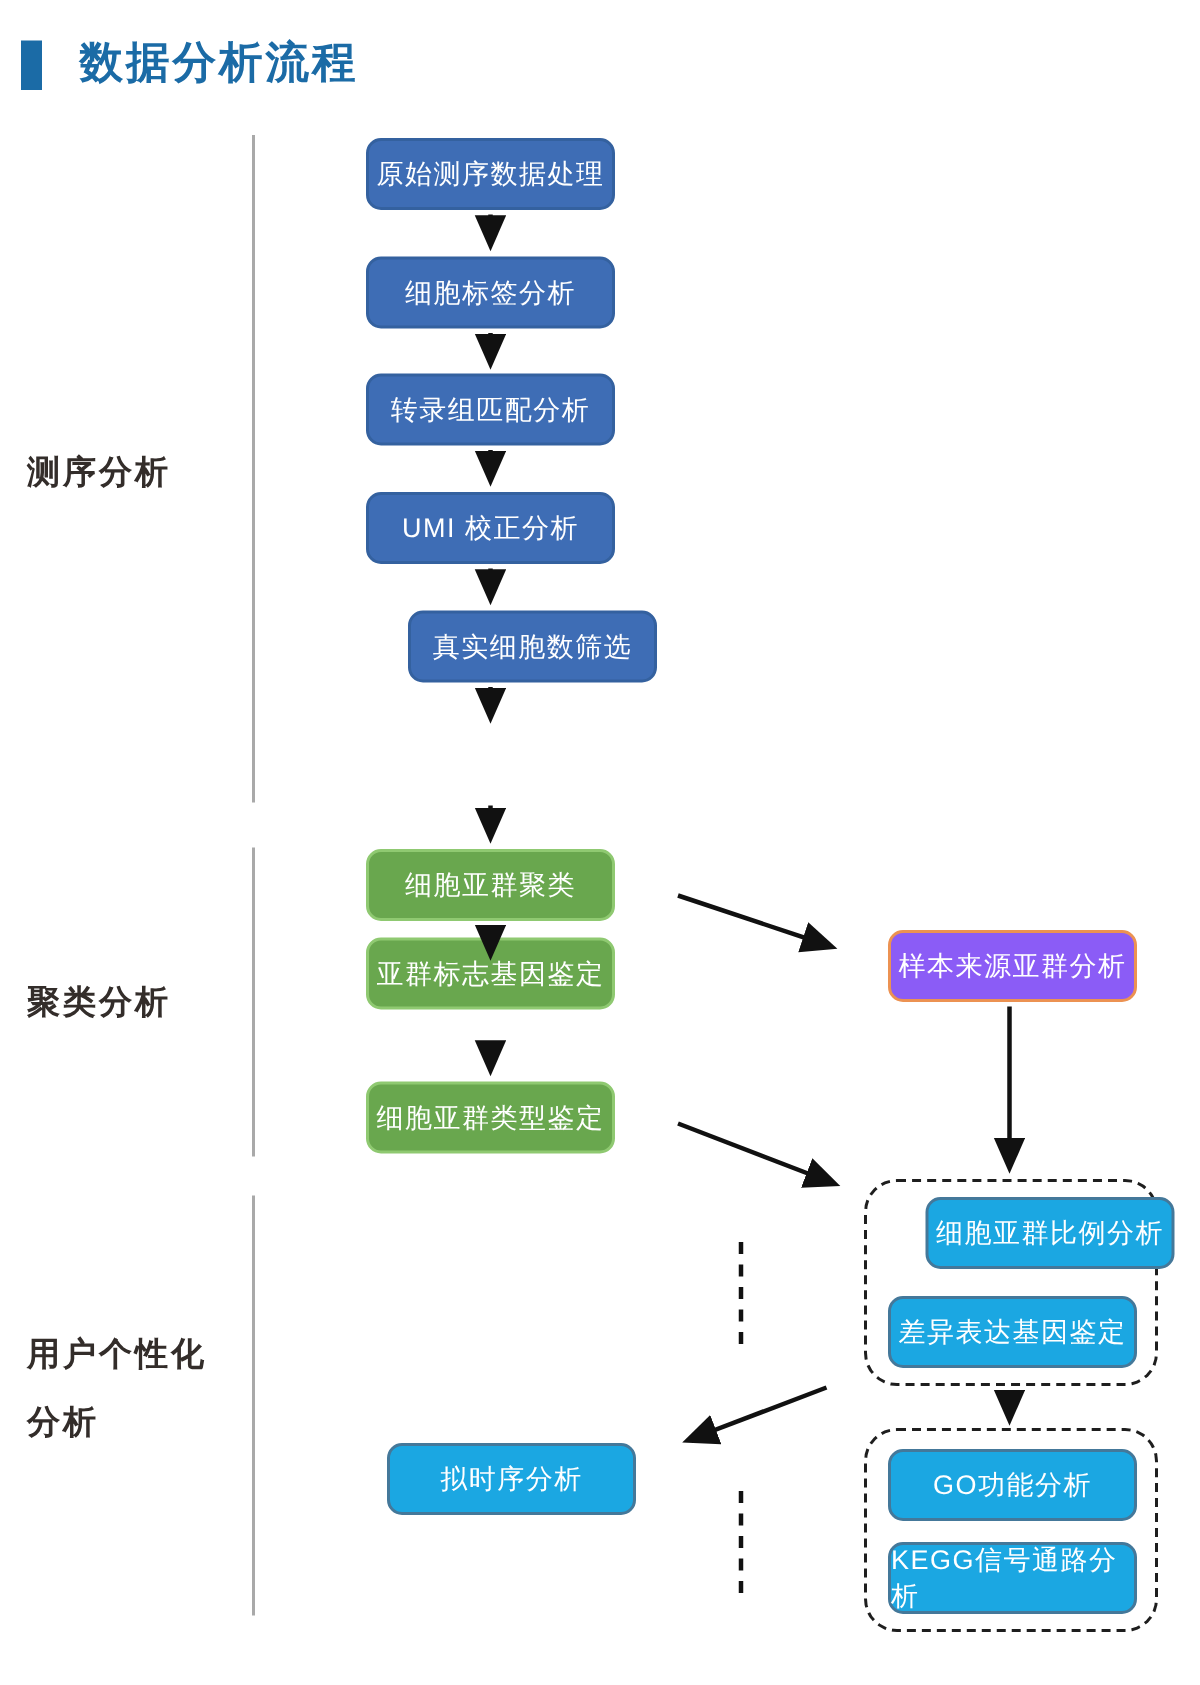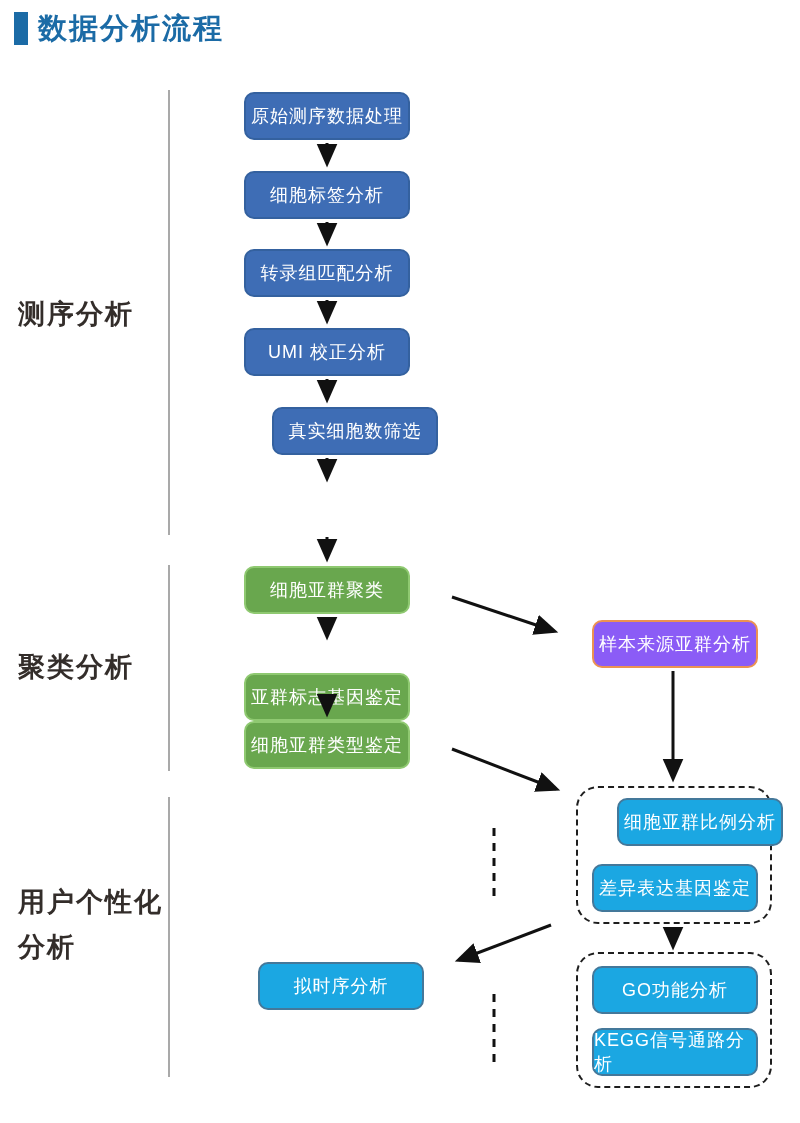--- a/index.html
+++ b/index.html
@@ -2,44 +2,44 @@
 <html><head>
 <meta charset="utf-8">
 <style>
   html,body{margin:0;padding:0;background:#ffffff;}
   body{width:800px;height:1123px;position:relative;font-family:"Liberation Sans","DejaVu Sans",sans-serif;}
   .canvas{position:absolute;inset:0;width:800px;height:1123px;overflow:hidden;background:#ffffff;}
 
   
   .header{position:absolute;left:14px;top:12px;display:flex;align-items:center;gap:10px;}
   .accent-bar{width:14px;height:33px;background:#1b6ba6;display:inline-block;}
-  .page-title{font-size:29px;font-weight:bold;color:#1b6ba6;letter-spacing:2px;margin:0;line-height:33px;}
+  .page-title{font-size:29px;font-weight:bold;color:#1b6ba6;letter-spacing:2px;margin:15px;line-height:33px;font-family:Liberation Mono, monospace;}
 
   
-  .section-label{position:absolute;left:18px;font-size:27px;font-weight:bold;color:#332d2a;letter-spacing:2px;line-height:45px;}
+  .section-label{position:absolute;left:18px;font-size:22px;font-weight:bold;color:#332d2a;letter-spacing:2px;line-height:45px;}
   .lbl-seq{top:292px;}
   .lbl-clu{top:645px;}
   .lbl-per{top:880px;}
 
   
   .vline{position:absolute;left:168px;width:2px;background:#a9a9a9;}
   .vline.s1{top:90px;height:445px;}
   .vline.s2{top:565px;height:206px;}
   .vline.s3{top:797px;height:280px;}
 
   
   .node{position:absolute;width:166px;height:48px;border-radius:10px;display:flex;align-items:center;justify-content:center;
         color:#ffffff;font-size:18px;letter-spacing:1px;box-sizing:border-box;text-align:left;}
   .node.blue{background:#3e6db5;border:2px solid #34619f;left:244px;}
   .node.green{background:#69a74e;border:2px solid #8fc971;left:244px;}
   .node.orange{background:#8b5cf6;border:2px solid #ec9252;left:592px;}
   .node.cyan{background:#1ba7e2;border:2px solid #44789a;}
 
   .n1{top:92px;} .n2{top:171px;} .n3{top:249px;} .n4{top:328px;} .n5{top:407px;margin-left:28px;} .n6{top:486px;}
-  .g1{top:566px;} .g2{top:673px;} .g3{top:721px;}
+  .g1{top:566px;} .g2{top:625px;} .g3{top:721px;}
   .orange-box{top:620px;}
   .cb1{left:617px;top:798px;} .cb2{left:592px;top:864px;}
   .eb1{left:592px;top:966px;} .eb2{left:592px;top:1028px;}
   .pseudo{left:244px;top:962px;margin-left:14px;}
 
   
   .dashed-group{position:absolute;left:576px;width:196px;border:2.5px dashed #1e1e1e;border-radius:22px;box-sizing:border-box;background:transparent;}
   .dg1{top:786px;height:138px;}
   .dg2{top:952px;height:136px;}
 

